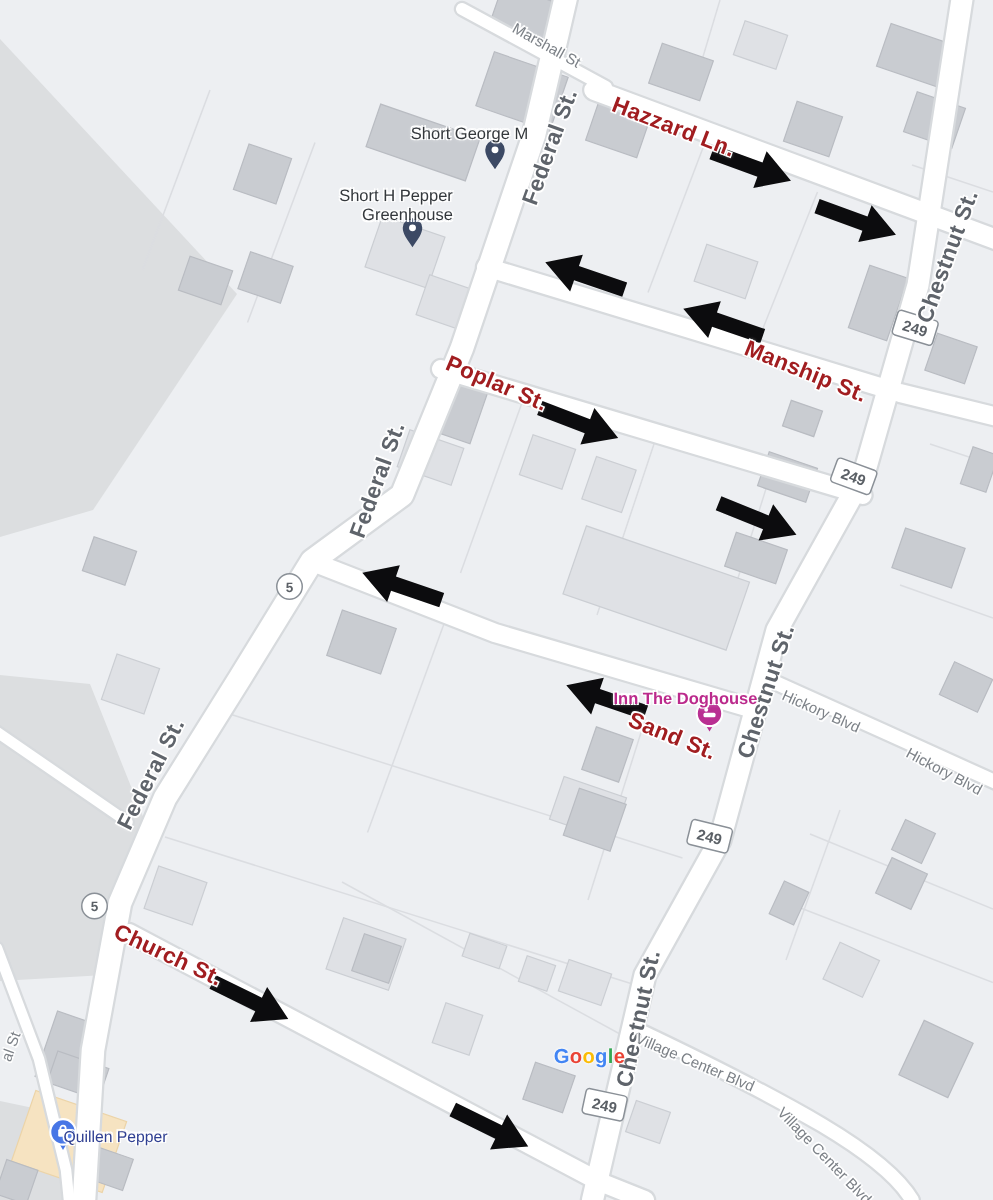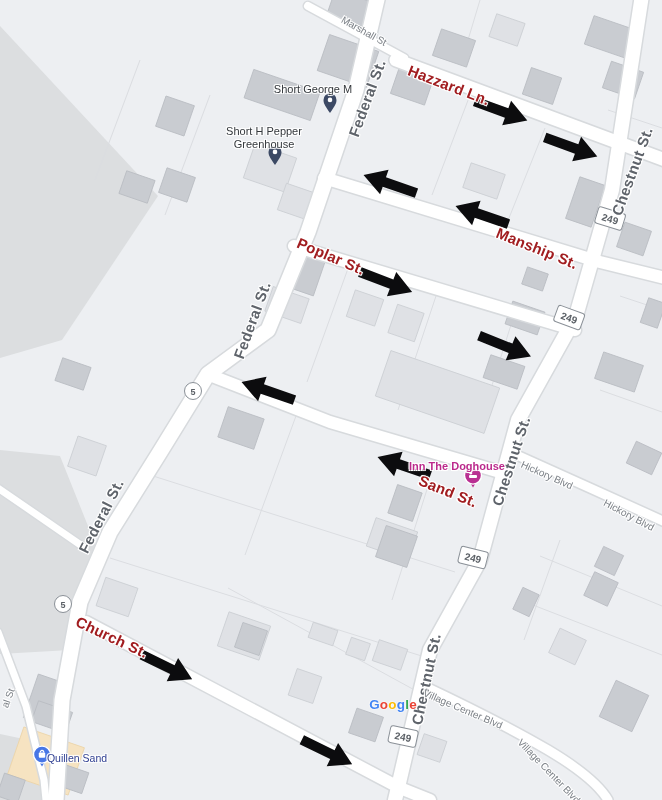--- a/index.html
+++ b/index.html
@@ -9,21 +9,21 @@
   }
   #map-svg{position:absolute;left:0;top:0;z-index:1;}
   .lbl{
     position:absolute;white-space:nowrap;z-index:4;
     transform:translate(-50%,-50%) rotate(var(--r,0deg));
     text-shadow:-1px -1px 0 #fff,1px -1px 0 #fff,-1px 1px 0 #fff,1px 1px 0 #fff,0 0 3px #fff;
   }
   .big{font-size:15px;font-weight:bold;color:#5f646b;letter-spacing:.4px;}
   .red{font-size:15px;font-weight:bold;color:#a11d20;letter-spacing:.2px;}
   .sm{font-size:10px;color:#7c8187;}
-  .poi{font-size:11px;color:#34383c;line-height:1.2;text-align:center;}
+  .poi{font-size:11px;color:#34383c;line-height:1.2;text-align:right;}
   .poi-mag{font-size:11px;font-weight:bold;color:#bb2a8c;}
   .poi-blue{font-size:10.5px;color:#2f3f92;}
   .gwm{
     position:absolute;z-index:4;transform:translate(-50%,-50%);
     font-size:13.5px;font-weight:bold;letter-spacing:.2px;
     text-shadow:0 0 2px #fff,0 0 2px #fff;
   }
   .gb{color:#4285F4}.gr{color:#EA4335}.gy{color:#FBBC05}.gg{color:#34A853}
   .pin{position:absolute;z-index:3;transform:translate(-50%,-55%);}
 </style>
@@ -198,21 +198,21 @@
   <div class="lbl sm" style="left:463px;top:709px;--r:23deg">Village Center Blvd</div>
   <div class="lbl sm" style="left:549px;top:771px;--r:46deg">Village Center Blvd</div>
   <div class="lbl sm" style="left:8px;top:698px;--r:-70deg">al St</div>
 
   <div class="lbl poi" style="left:313px;top:90px">Short George M</div>
   <div class="lbl poi" style="left:264px;top:138px">
     <div>Short H Pepper</div>
     <div>Greenhouse</div>
   </div>
   <div class="lbl poi-mag" style="left:457px;top:466px">Inn The Doghouse</div>
-  <div class="lbl poi-blue" style="left:77px;top:758px">Quillen Sand</div>
+  <div class="lbl poi-blue" style="left:77px;top:758px">Quillen Pepper</div>
 
   <svg class="pin" style="left:330px;top:104px" width="18" height="22" viewBox="-9 -13 18 22">
     <path d="M0,8 C-4,2 -6.5,-1 -6.5,-5 A6.5,6.5 0 1 1 6.5,-5 C6.5,-1 4,2 0,8 Z" fill="#3c4964"></path>
     <circle cx="0" cy="-5" r="2.3" fill="#ffffff"></circle>
   </svg>
   <svg class="pin" style="left:275px;top:156px" width="18" height="22" viewBox="-9 -13 18 22">
     <path d="M0,8 C-4,2 -6.5,-1 -6.5,-5 A6.5,6.5 0 1 1 6.5,-5 C6.5,-1 4,2 0,8 Z" fill="#3c4964"></path>
     <circle cx="0" cy="-5" r="2.3" fill="#ffffff"></circle>
   </svg>
   <svg class="pin" style="left:473px;top:479px" width="24" height="28" viewBox="-12 -12 24 28">

